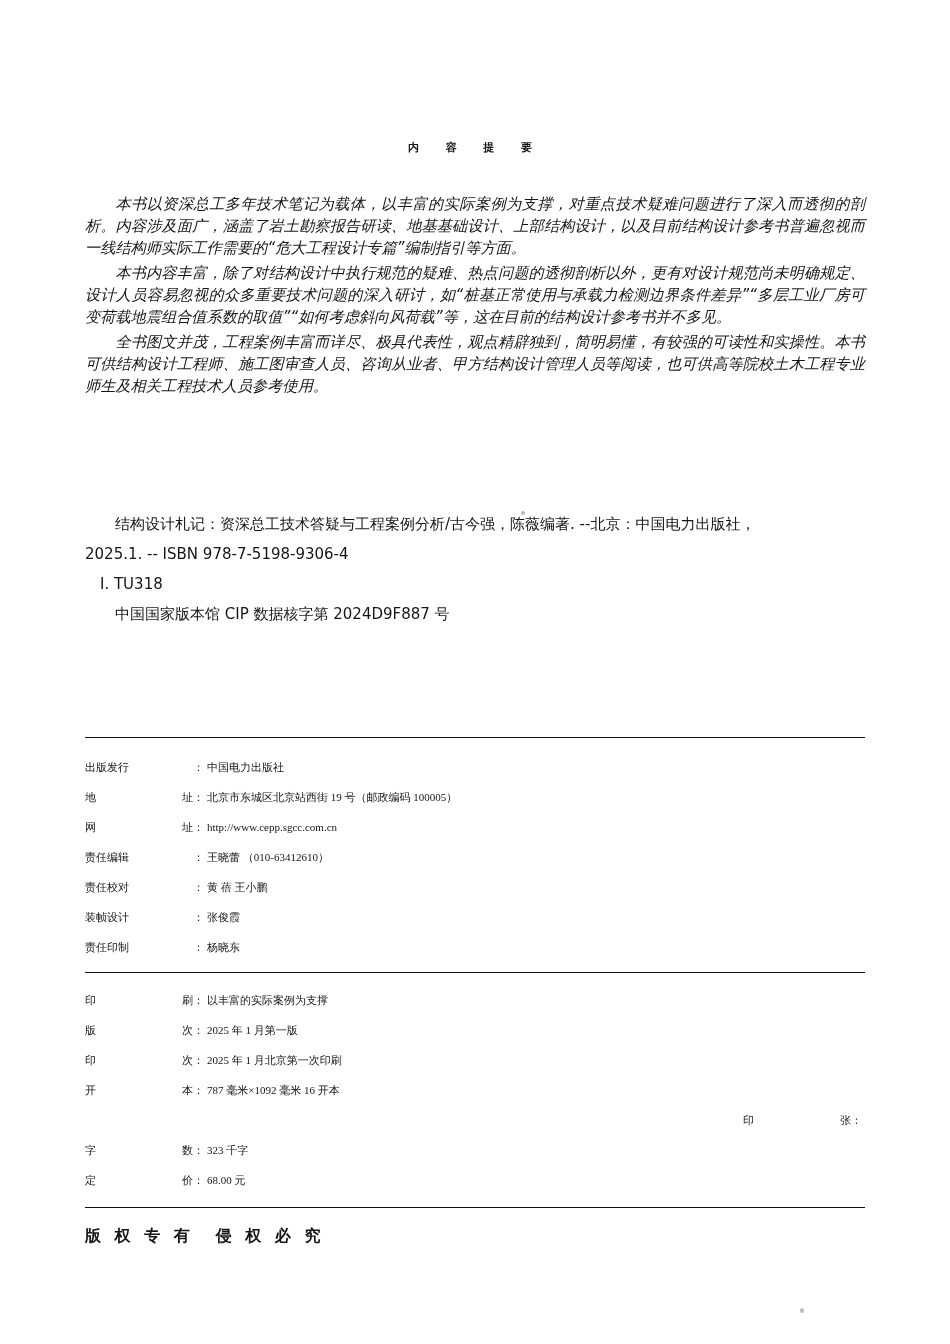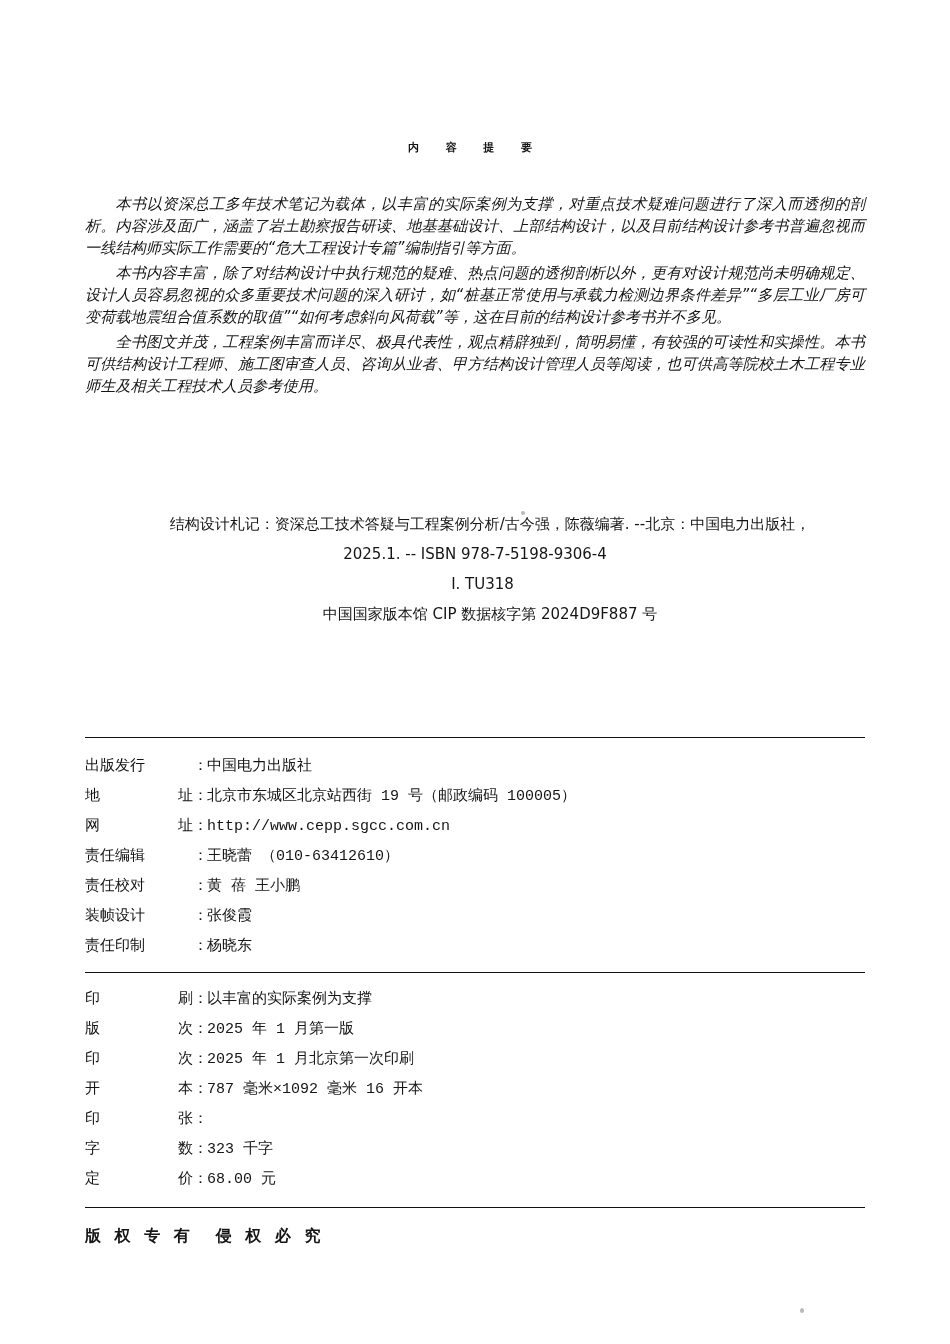--- a/index.html
+++ b/index.html
@@ -51,43 +51,43 @@
     font-weight: bold;
     font-size: 15.5px;
     margin: 0 0 6px 2px;
     font-family: "DejaVu Sans", "Liberation Sans", sans-serif;
   }
   .cip-line {
     font-size: 15px;
     line-height: 30px;
     font-family: "DejaVu Sans", "Liberation Sans", sans-serif;
     margin: 0;
-    text-align: center;
   }
   .cip-indent1 { text-indent: 2em; }
   .cip-indent2 { text-indent: 1em; }
   .cip-indent3 { text-indent: 2em; }
 
   
   .rule {
     border: none;
     border-top: 1px solid #111;
     margin: 0;
   }
   .pub-block {
     margin-top: 108px;
   }
   .pub-rows {
     padding: 14px 0 10px 0;
   }
   .row {
     display: flex;
-    font-size: 15px;
+    font-size: 11px;
     line-height: 30px;
-    font-family: Liberation Mono, monospace;
+    font-family: Liberation Serif, serif;
+    justify-content: flex-end;
   }
   .row .lab {
     width: 108px;
     flex: 0 0 108px;
     display: flex;
     justify-content: space-between;
     white-space: nowrap;
   }
   .row .lab.solid {
     display: block;

